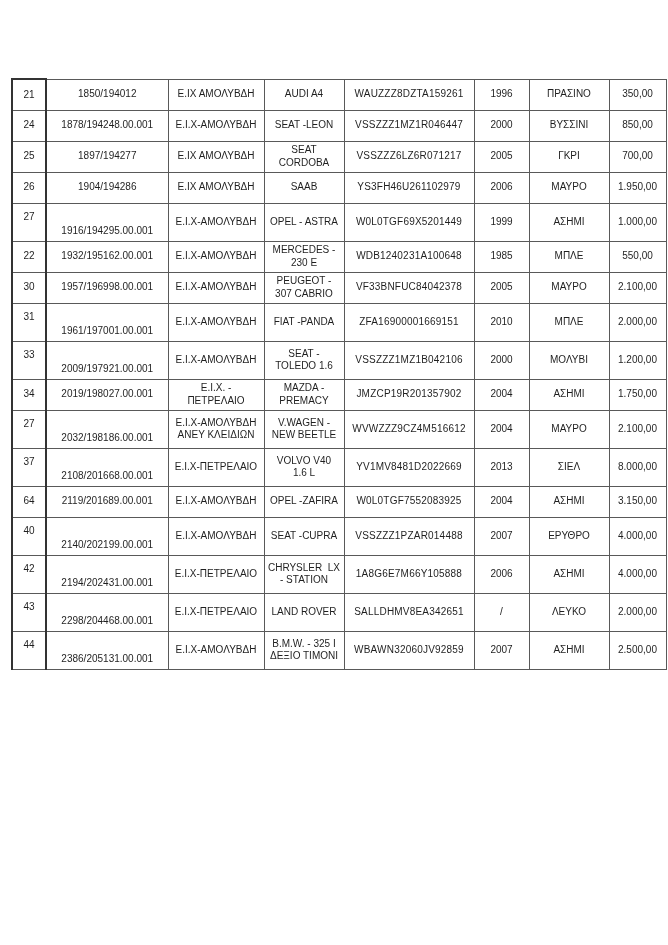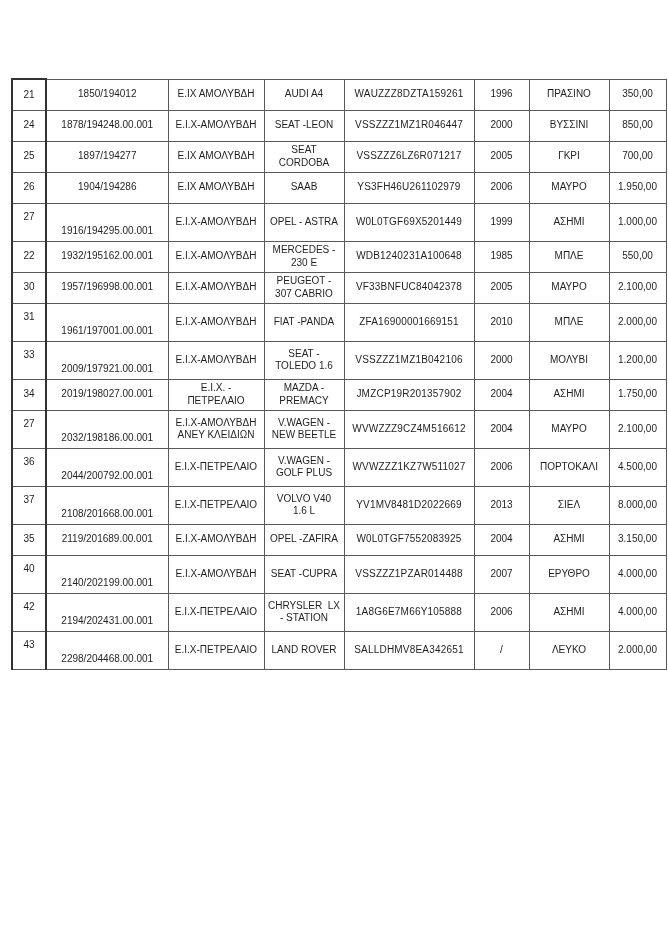--- a/index.html
+++ b/index.html
@@ -194,43 +194,32 @@
           <td class="col-fuel">Ε.Ι.Χ-ΑΜΟΛΥΒΔΗ
 ΑΝΕΥ ΚΛΕΙΔΙΩΝ</td>
           <td class="col-model">V.WAGEN -
 NEW BEETLE</td>
           <td class="col-vin">WVWZZZ9CZ4M516612</td>
           <td class="col-year">2004</td>
           <td class="col-color">ΜΑΥΡΟ</td>
           <td class="col-price">2.100,00</td>
         </tr>
         <tr class="tall">
-          <td class="col-no">36</td>
-          <td class="col-id">2044/200792.00.001</td>
-          <td class="col-fuel">Ε.Ι.Χ-ΠΕΤΡΕΛΑΙΟ</td>
-          <td class="col-model">V.WAGEN -
-GOLF PLUS</td>
-          <td class="col-vin">WVWZZZ1KZ7W511027</td>
-          <td class="col-year">2006</td>
-          <td class="col-color">ΠΟΡΤΟΚΑΛΙ</td>
-          <td class="col-price">4.500,00</td>
-        </tr>
-        <tr class="tall">
           <td class="col-no">37</td>
           <td class="col-id">2108/201668.00.001</td>
           <td class="col-fuel">Ε.Ι.Χ-ΠΕΤΡΕΛΑΙΟ</td>
           <td class="col-model">VOLVO V40
 1.6 L</td>
           <td class="col-vin">YV1MV8481D2022669</td>
           <td class="col-year">2013</td>
           <td class="col-color">ΣΙΕΛ</td>
           <td class="col-price">8.000,00</td>
         </tr>
         <tr>
-          <td class="col-no">35</td>
+          <td class="col-no">64</td>
           <td class="col-id">2119/201689.00.001</td>
           <td class="col-fuel">Ε.Ι.Χ-ΑΜΟΛΥΒΔΗ</td>
           <td class="col-model">OPEL -ZAFIRA</td>
           <td class="col-vin">W0L0TGF7552083925</td>
           <td class="col-year">2004</td>
           <td class="col-color">ΑΣΗΜΙ</td>
           <td class="col-price">3.150,00</td>
         </tr>
         <tr class="tall">
           <td class="col-no">40</td>
@@ -256,15 +245,26 @@
         <tr class="tall">
           <td class="col-no">43</td>
           <td class="col-id">2298/204468.00.001</td>
           <td class="col-fuel">Ε.Ι.Χ-ΠΕΤΡΕΛΑΙΟ</td>
           <td class="col-model">LAND ROVER</td>
           <td class="col-vin">SALLDHMV8EA342651</td>
           <td class="col-year">/</td>
           <td class="col-color">ΛΕΥΚΟ</td>
           <td class="col-price">2.000,00</td>
         </tr>
+        <tr class="tall">
+          <td class="col-no">44</td>
+          <td class="col-id">2386/205131.00.001</td>
+          <td class="col-fuel">Ε.Ι.Χ-ΑΜΟΛΥΒΔΗ</td>
+          <td class="col-model">B.M.W. - 325 I
+ΔΕΞΙΟ ΤΙΜΟΝΙ</td>
+          <td class="col-vin">WBAWN32060JV92859</td>
+          <td class="col-year">2007</td>
+          <td class="col-color">ΑΣΗΜΙ</td>
+          <td class="col-price">2.500,00</td>
+        </tr>
       </tbody>
   </table>
 </div>
 
 </body></html>

